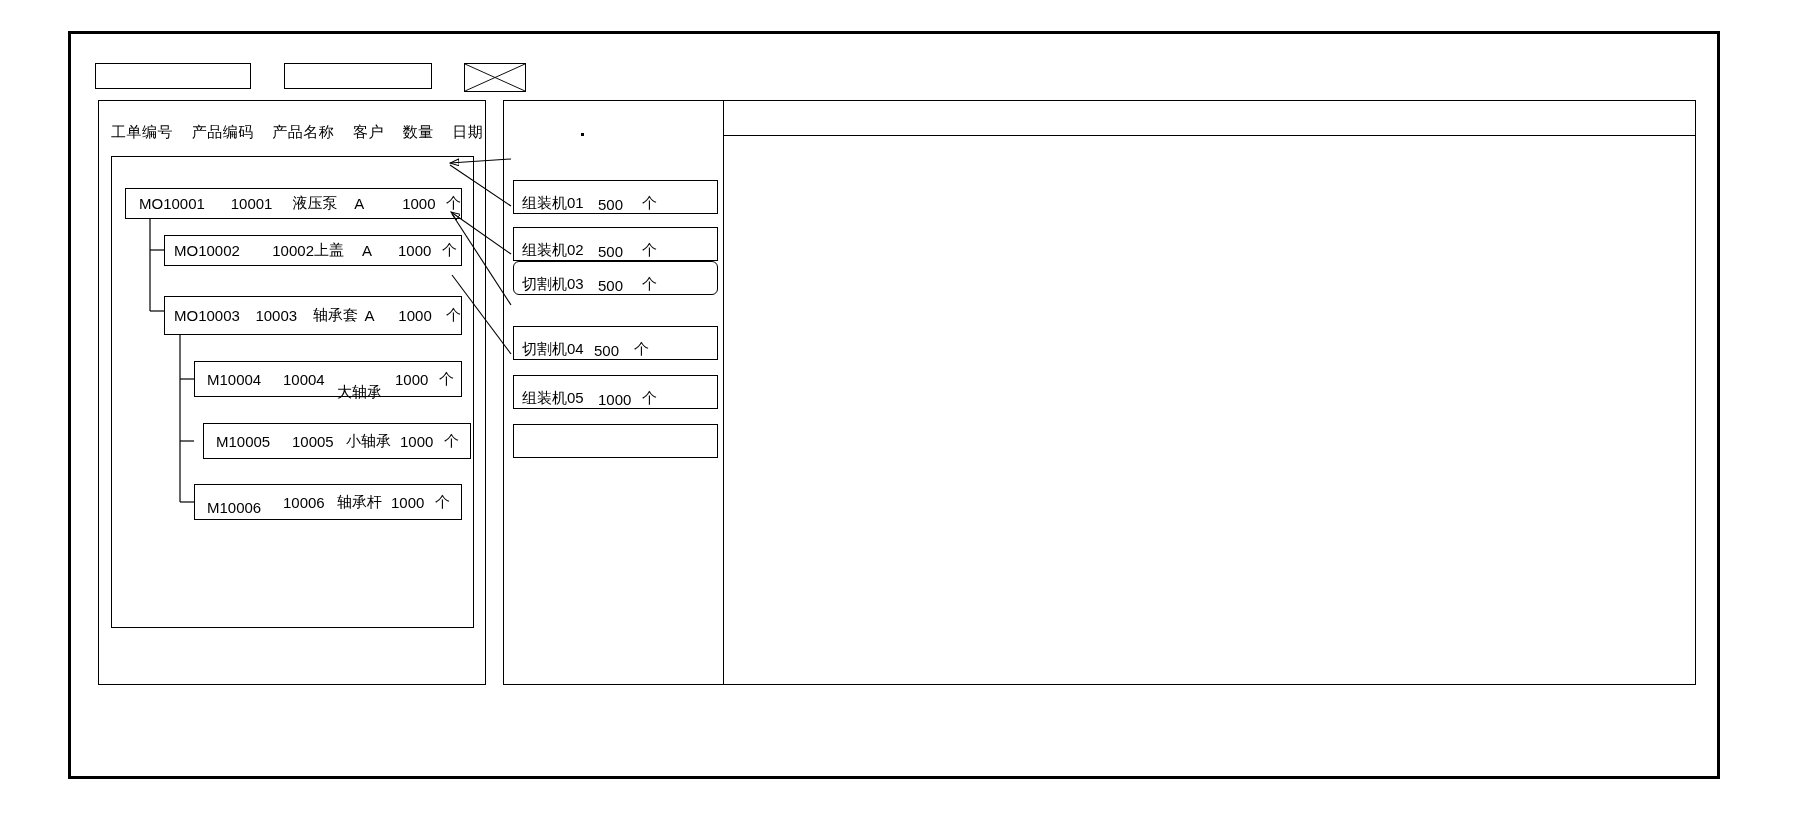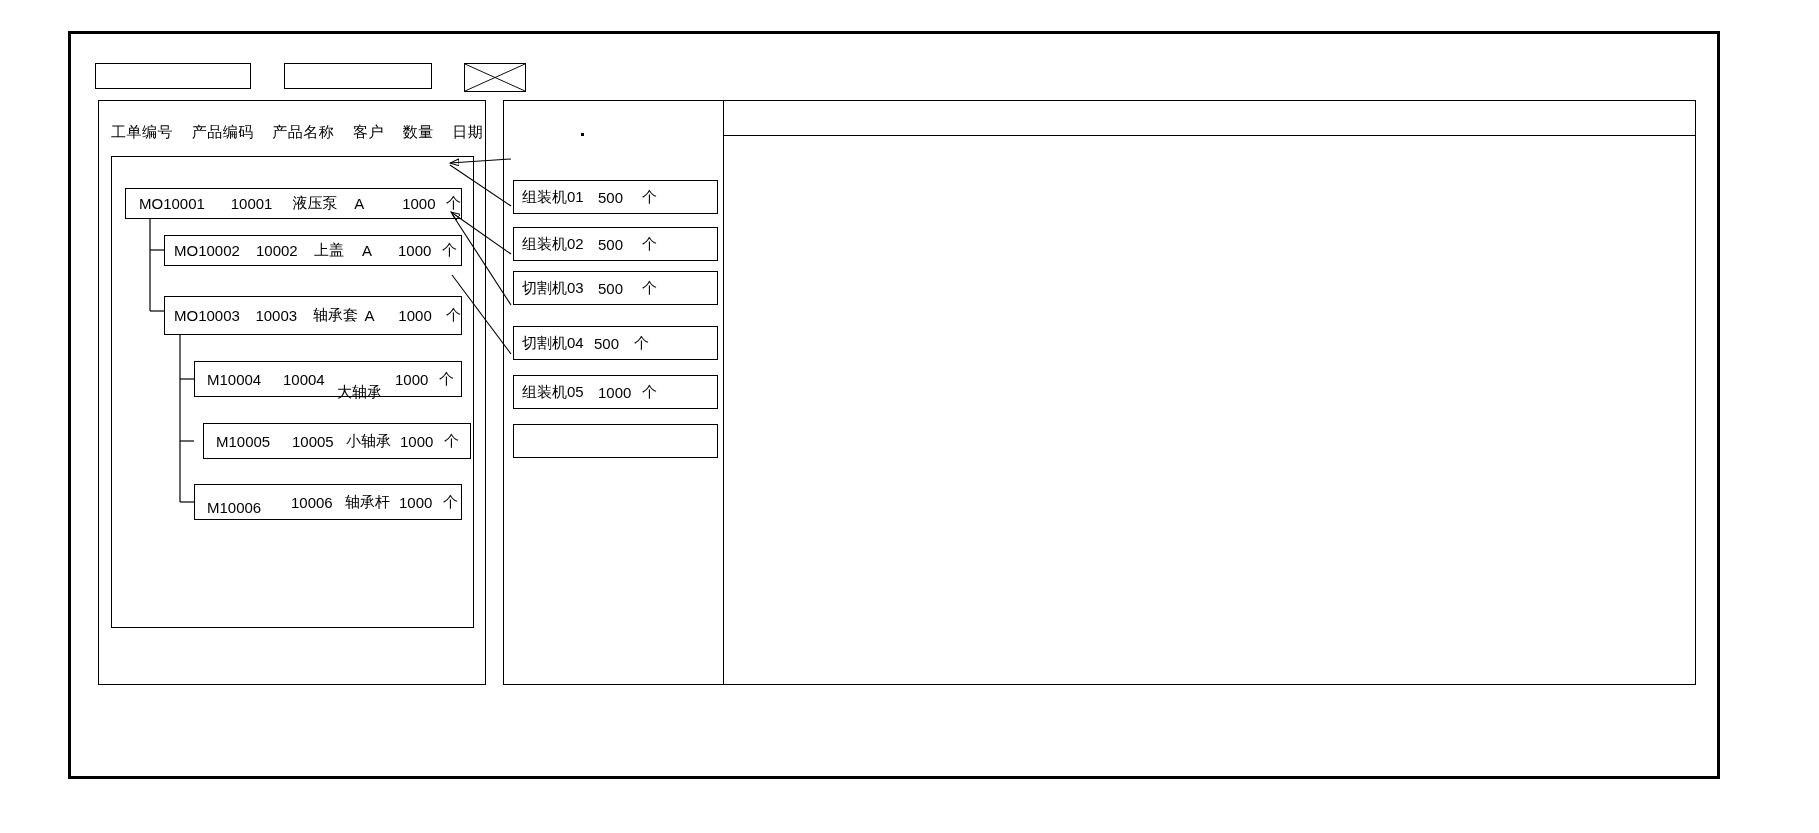--- a/index.html
+++ b/index.html
@@ -137,21 +137,21 @@
   }
   .machine-row {
     position: absolute;
     left: 9px;
     width: 205px;
     height: 34px;
     border: 1px solid #000;
     box-sizing: border-box;
     background: #fff;
     display: flex;
-    align-items: center;
+    align-items: flex-end;
     font-size: 15px;
     white-space: nowrap;
     padding-left: 8px;
   }
   .machine-row .m-name { display: inline-block; }
   .machine-row .m-qty  { display: inline-block; }
   .machine-row .m-unit { display: inline-block; }
 
   
   #right-panel {
@@ -224,21 +224,21 @@
         <span class="cell" style="width:92px; padding-left:13px;">MO10001</span>
         <span class="cell" style="width:62px;">10001</span>
         <span class="cell" style="width:62px;">液压泵</span>
         <span class="cell" style="width:48px;">A</span>
         <span class="cell" style="width:44px;">1000</span>
         <span class="cell">个</span>
       </div>
 
       <div class="tree-row" style="left:52px; top:78px; width:298px; height:31px;">
         <span class="cell" style="width:82px; padding-left:9px;">MO10002</span>
-        <span class="cell" style="width:58px;">10002</span>
+        <span class="cell" style="width:58px;text-align:right;">10002</span>
         <span class="cell" style="width:48px;">上盖</span>
         <span class="cell" style="width:36px;">A</span>
         <span class="cell" style="width:44px;">1000</span>
         <span class="cell">个</span>
       </div>
 
       <div class="tree-row" style="left:52px; top:139px; width:298px; height:39px;">
         <span class="cell" style="width:82px; padding-left:9px;">MO10003</span>
         <span class="cell" style="width:58px;">10003</span>
         <span class="cell" style="width:52px;">轴承套</span>
@@ -258,21 +258,21 @@
       <div class="tree-row" style="left:82px; top:266px; width:268px; height:36px;margin-left:9px;">
         <span class="cell" style="width:76px; padding-left:12px;">M10005</span>
         <span class="cell" style="width:54px;">10005</span>
         <span class="cell" style="width:54px;">小轴承</span>
         <span class="cell" style="width:44px;">1000</span>
         <span class="cell">个</span>
       </div>
 
       <div class="tree-row" style="left:82px; top:327px; width:268px; height:36px;">
         <span class="cell" style="width:76px; padding-left:12px;margin-top:11px;">M10006</span>
-        <span class="cell" style="width:54px;margin-left:8px;">10006</span>
+        <span class="cell" style="width:54px;">10006</span>
         <span class="cell" style="width:54px;">轴承杆</span>
         <span class="cell" style="width:44px;">1000</span>
         <span class="cell">个</span>
       </div>
 
     </div>
   </div>
 
   <div class="panel" id="middle-panel">
 
@@ -283,21 +283,21 @@
       <span class="m-qty" style="width:44px;">500</span>
       <span class="m-unit">个</span>
     </div>
 
     <div class="machine-row" style="top:126px;">
       <span class="m-name" style="width:76px;">组装机02</span>
       <span class="m-qty" style="width:44px;">500</span>
       <span class="m-unit">个</span>
     </div>
 
-    <div class="machine-row" style="top:170px;">
+    <div class="machine-row" style="top:160px;border-radius:6px;">
       <span class="m-name" style="width:76px;">切割机03</span>
       <span class="m-qty" style="width:44px;">500</span>
       <span class="m-unit">个</span>
     </div>
 
     <div class="machine-row" style="top:225px;">
       <span class="m-name" style="width:72px;">切割机04</span>
       <span class="m-qty" style="width:40px;">500</span>
       <span class="m-unit">个</span>
     </div>

